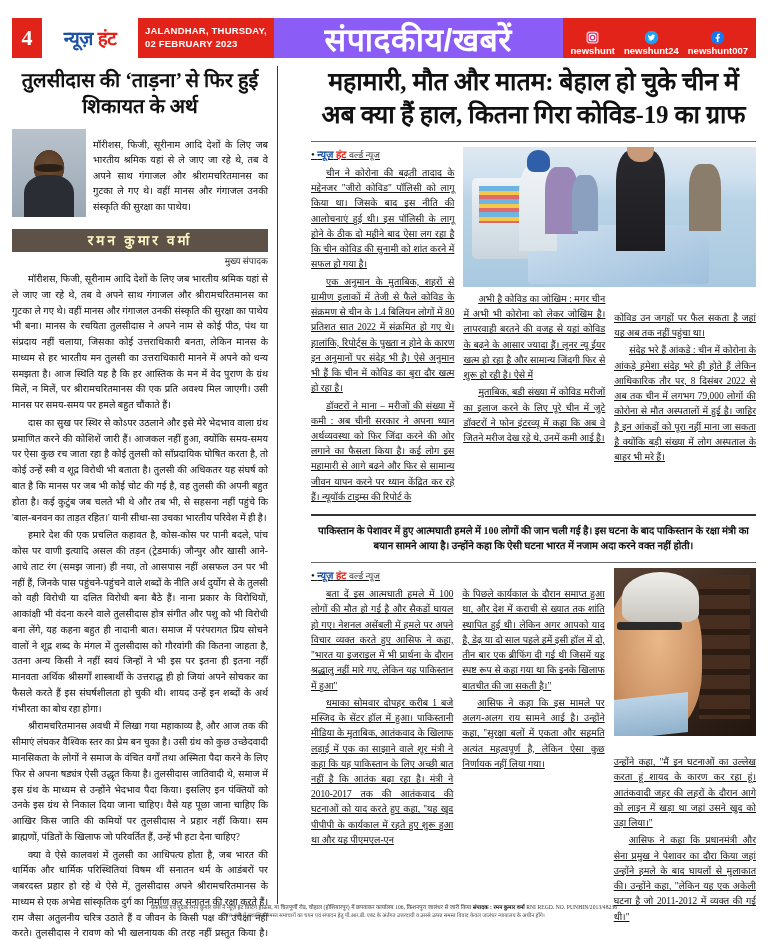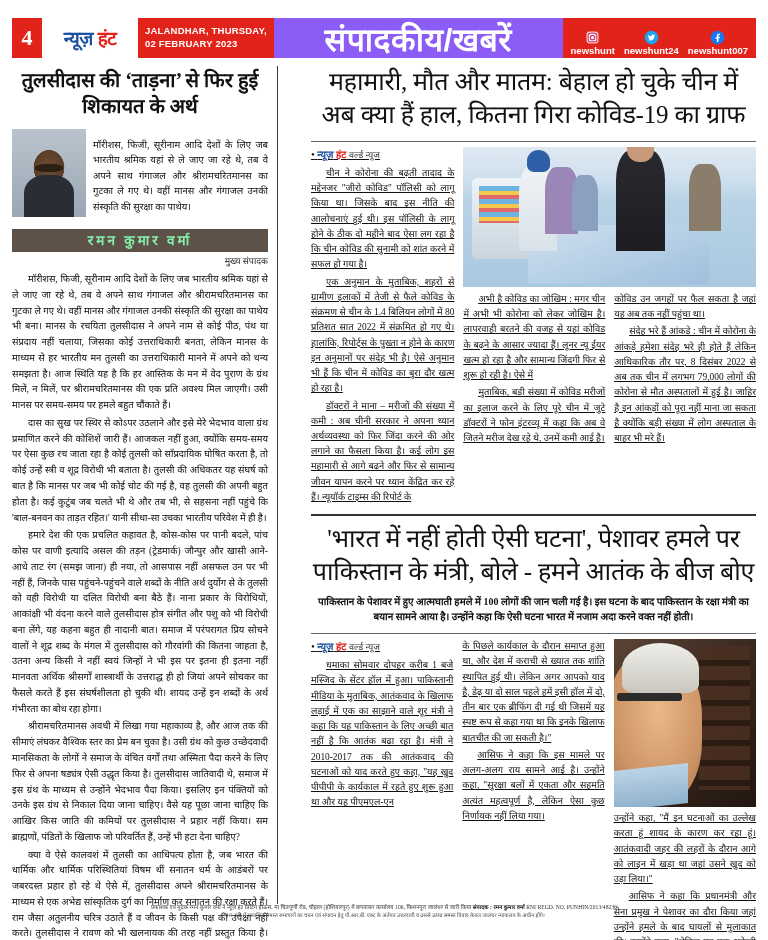--- a/index.html
+++ b/index.html
@@ -166,21 +166,21 @@
     border-radius: 40%;
   }
   .edit-intro {
     font-size: 9.6px;
     line-height: 1.62;
     text-align: justify;
     font-family: "Liberation Serif", serif;
   }
   .author-bar {
     background: #5d5148;
-    color: #86efac;
+    color: #fef9c3;
     text-align: center;
     font-size: 13.5px;
     font-weight: bold;
     letter-spacing: 3px;
     padding: 2px 0 3px 0;
     margin: 5px 0 2px 0;
   }
   .author-role {
     text-align: right;
     font-size: 9px;
@@ -193,21 +193,21 @@
     line-height: 1.66;
     text-align: justify;
     text-indent: 16px;
     font-family: "Liberation Serif", serif;
   }
 
   
   .story { display: flex; flex-direction: column; }
   .story-headline {
     font-family: "Liberation Serif", serif;
-    font-weight: normal;
+    font-weight: bold;
     font-size: 25px;
     line-height: 1.3;
     text-align: center;
     margin: 0 0 6px 0;
     letter-spacing: -0.2px;
   }
   .story-standfirst {
     font-size: 10px;
     font-weight: bold;
     line-height: 1.5;
@@ -235,21 +235,21 @@
   .story-cols .scol { flex: 1; min-width: 0; text-decoration: underline; }
   .story-cols .scol.wide2 { flex: 2.04; }
 
   .story-cols p {
     margin: 0 0 2px 0;
     font-size: 9.4px;
     line-height: 1.62;
     text-align: justify;
     text-indent: 15px;
   }
-  .story-cols p.noindent { text-indent: 0; }
+  .story-cols p.noindent { text-indent: 0; margin-top: 19px; }
 
   .photo-hospital {
     width: 100%;
     height: 140px;
     margin-bottom: 5px;
     background:
       linear-gradient(180deg, #dfe9f2 0%, #cfe0ee 22%, #b9d3e6 38%, #a9c9e0 100%);
     position: relative;
     overflow: hidden;
   }
@@ -466,31 +466,31 @@
               <p>संदेह भरे हैं आंकड़े : चीन में कोरोना के आंकड़े हमेशा संदेह भरे ही होते हैं लेकिन आधिकारिक तौर पर, 8 दिसंबर 2022 से अब तक चीन में लगभग 79,000 लोगों की कोरोना से मौत अस्पतालों में हुई है। जाहिर है इन आंकड़ों को पूरा नहीं माना जा सकता है क्योंकि बड़ी संख्या में लोग अस्पताल के बाहर भी मरे हैं।</p>
             </div>
           </div>
         </div>
       </div>
     </div>
 
     <hr class="rule-thick">
 
     <div class="story">
-      <h2 class="story-headline">'भारत में नहीं होती ऐसी घटना', पेशावर हमले पर पाकिस्तान के मंत्री, बोले - हमने आतंक के बीज बोए</h2>
       <p class="story-standfirst">पाकिस्तान के पेशावर में हुए आत्मघाती हमले में 100 लोगों की जान चली गई है। इस घटना के बाद पाकिस्तान के रक्षा मंत्री का बयान सामने आया है। उन्होंने कहा कि ऐसी घटना भारत में नजाम अदा करने वक्त नहीं होती।</p>
       <hr class="rule-thin">
 
       <div class="story-cols">
         <div class="scol">
           <div class="byline">
             <span class="bullet">•</span>
             <span class="brand"><span class="b1">न्यूज़</span> <span class="b2">हंट</span></span>
             <span class="desk">वर्ल्ड न्यूज</span>
           </div>
+          <p>बता दें इस आत्मघाती हमले में 100 लोगों की मौत हो गई है और सैकड़ों घायल हो गए। नेशनल असेंबली में हमले पर अपने विचार व्यक्त करते हुए आसिफ ने कहा, "भारत या इजराइल में भी प्रार्थना के दौरान श्रद्धालु नहीं मारे गए, लेकिन यह पाकिस्तान में हुआ"</p>
           <p>धमाका सोमवार दोपहर करीब 1 बजे मस्जिद के सेंटर हॉल में हुआ। पाकिस्तानी मीडिया के मुताबिक, आतंकवाद के खिलाफ लड़ाई में एक का साझाने वाले शूर मंत्री ने कहा कि यह पाकिस्तान के लिए अच्छी बात नहीं है कि आतंक बढ़ा रहा है। मंत्री ने 2010-2017 तक की आतंकवाद की घटनाओं को याद करते हुए कहा, "यह खुद पीपीपी के कार्यकाल में रहते हुए शुरू हुआ था और यह पीएमएल-एन</p>
         </div>
 
         <div class="scol">
           <p class="noindent">के पिछले कार्यकाल के दौरान समाप्त हुआ था, और देश में कराची से ख्यात तक शांति स्थापित हुई थी। लेकिन अगर आपको याद है, डेढ़ या दो साल पहले हमें इसी हॉल में दो, तीन बार एक ब्रीफिंग दी गई थी जिसमें यह स्पष्ट रूप से कहा गया था कि इनके खिलाफ बातचीत की जा सकती है।"</p>
           <p>आसिफ ने कहा कि इस मामले पर अलग-अलग राय सामने आई है। उन्होंने कहा, "सुरक्षा बलों में एकता और सहमति अत्यंत महत्वपूर्ण है, लेकिन ऐसा कुछ निर्णायक नहीं लिया गया।</p>
         </div>
 
         <div class="scol">
           <div class="photo-minister">

